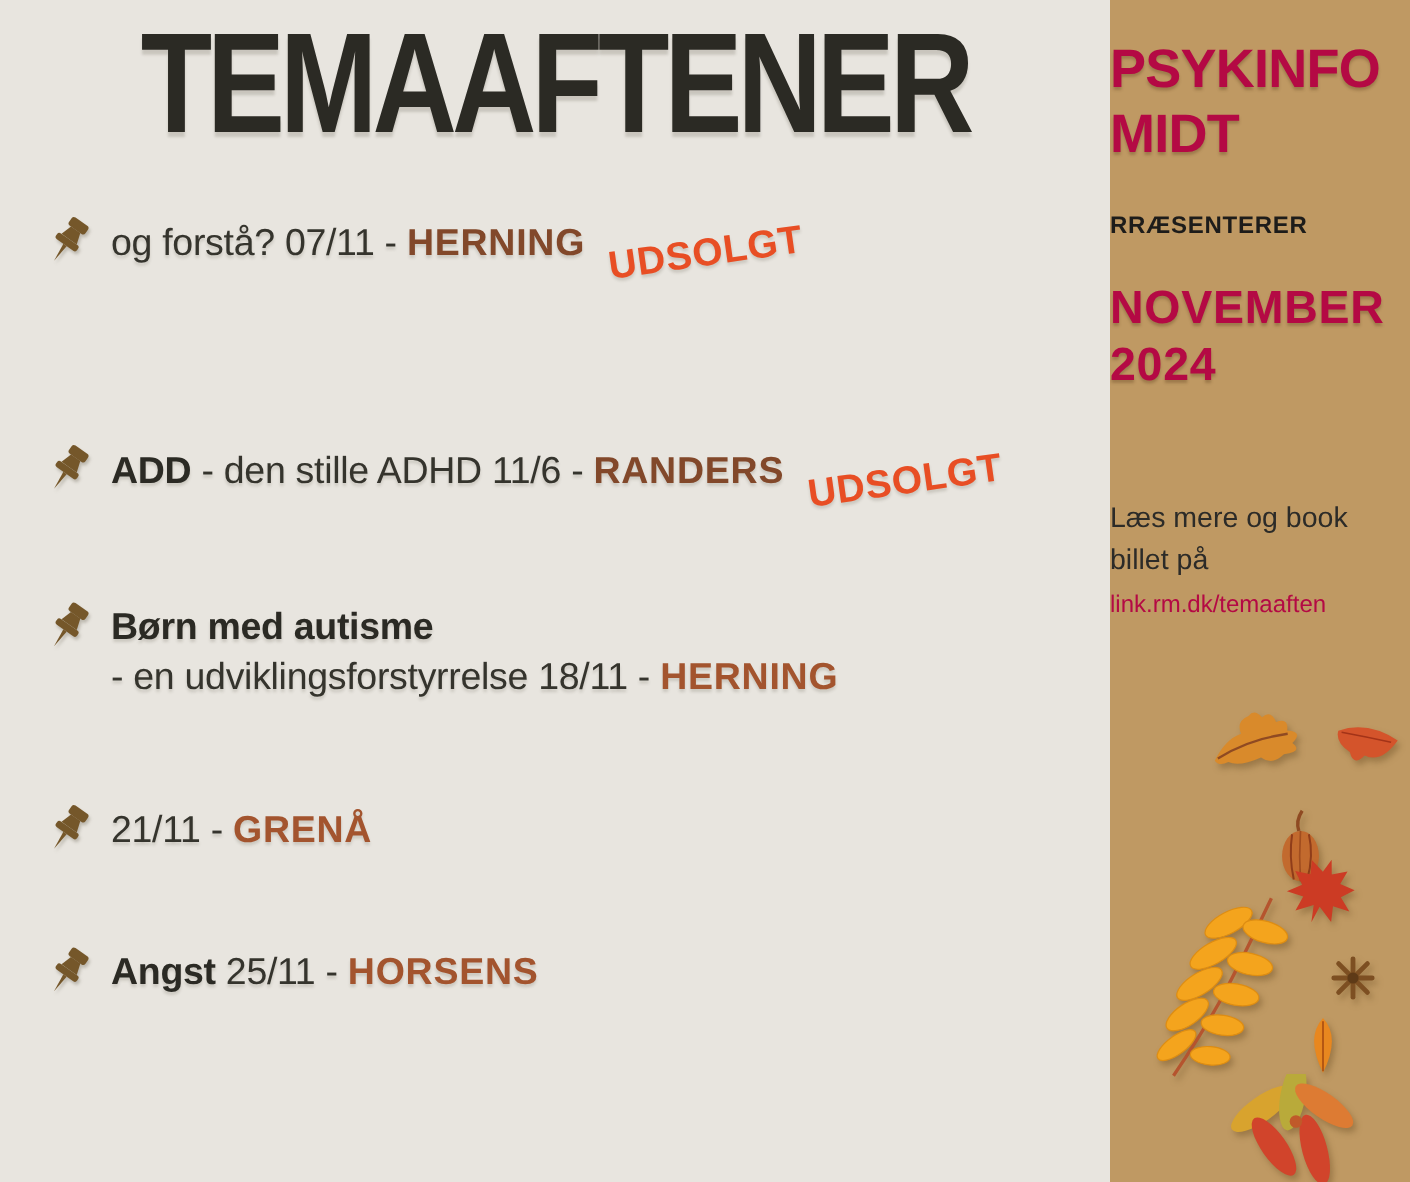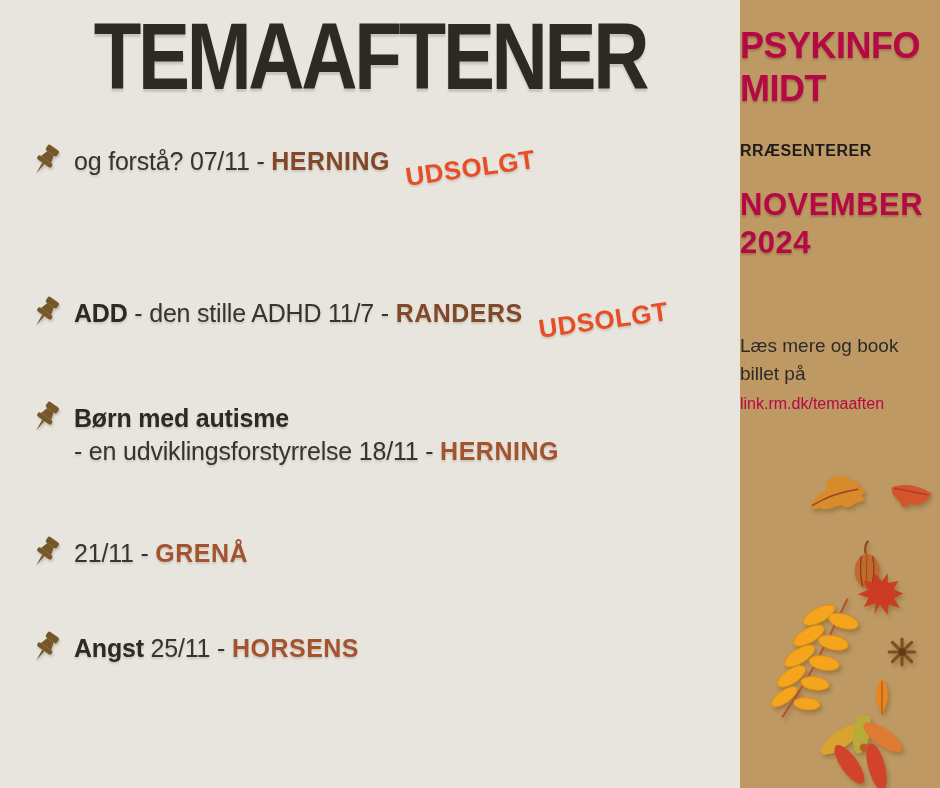--- a/index.html
+++ b/index.html
@@ -70,21 +70,21 @@
     <div class="event e2">
       <svg class="pin" viewBox="0 0 40 40">
         <g fill="#75572a" transform="rotate(35 20 20)">
           <rect x="13" y="3" width="14" height="7" rx="2"></rect>
           <path d="M16 10 h8 l2.5 8 h-13 z"></path>
           <rect x="11" y="18" width="18" height="5" rx="2"></rect>
           <path d="M18.6 23 h2.8 L20 36.5 z"></path>
         </g>
       </svg>
       <div class="etext">
-        <div><b>ADD</b><span> - den stille ADHD 11/7 - </span><span class="loc loc-dark">RANDERS</span><span class="udsolgt">UDSOLGT</span></div>
+        <div><b>ADD</b><span> - den stille ADHD 11/6 - </span><span class="loc loc-dark">RANDERS</span><span class="udsolgt">UDSOLGT</span></div>
       </div>
     </div>
 
     <div class="event e3">
       <svg class="pin" viewBox="0 0 40 40">
         <g fill="#75572a" transform="rotate(35 20 20)">
           <rect x="13" y="3" width="14" height="7" rx="2"></rect>
           <path d="M16 10 h8 l2.5 8 h-13 z"></path>
           <rect x="11" y="18" width="18" height="5" rx="2"></rect>
           <path d="M18.6 23 h2.8 L20 36.5 z"></path>

